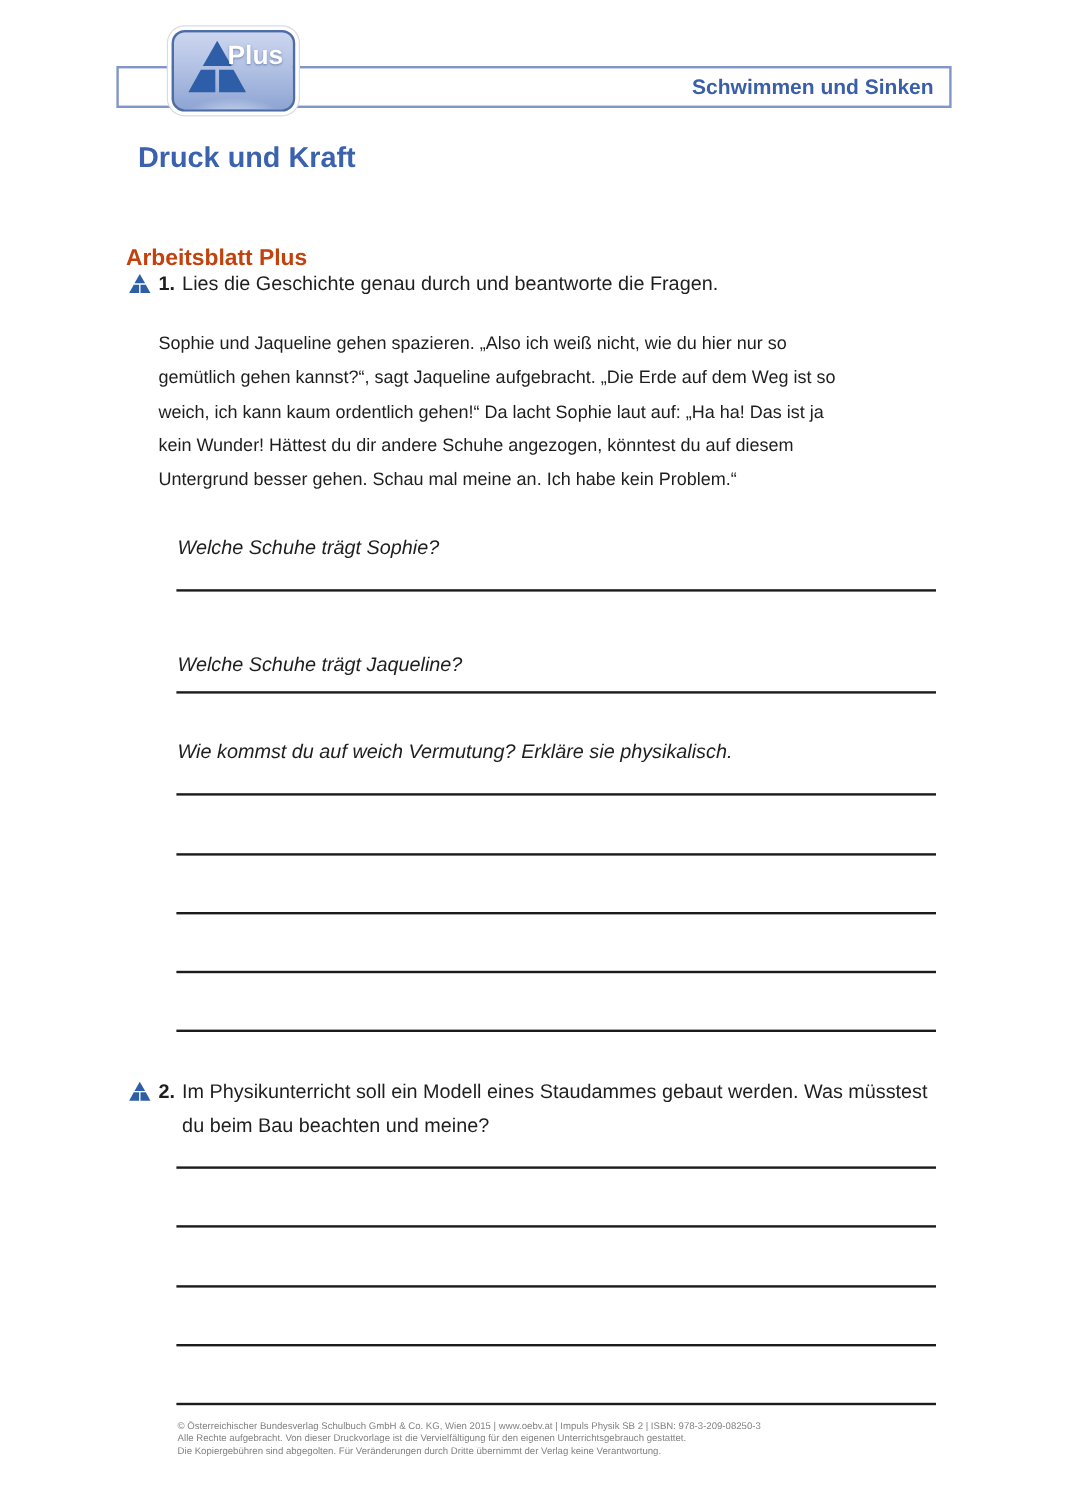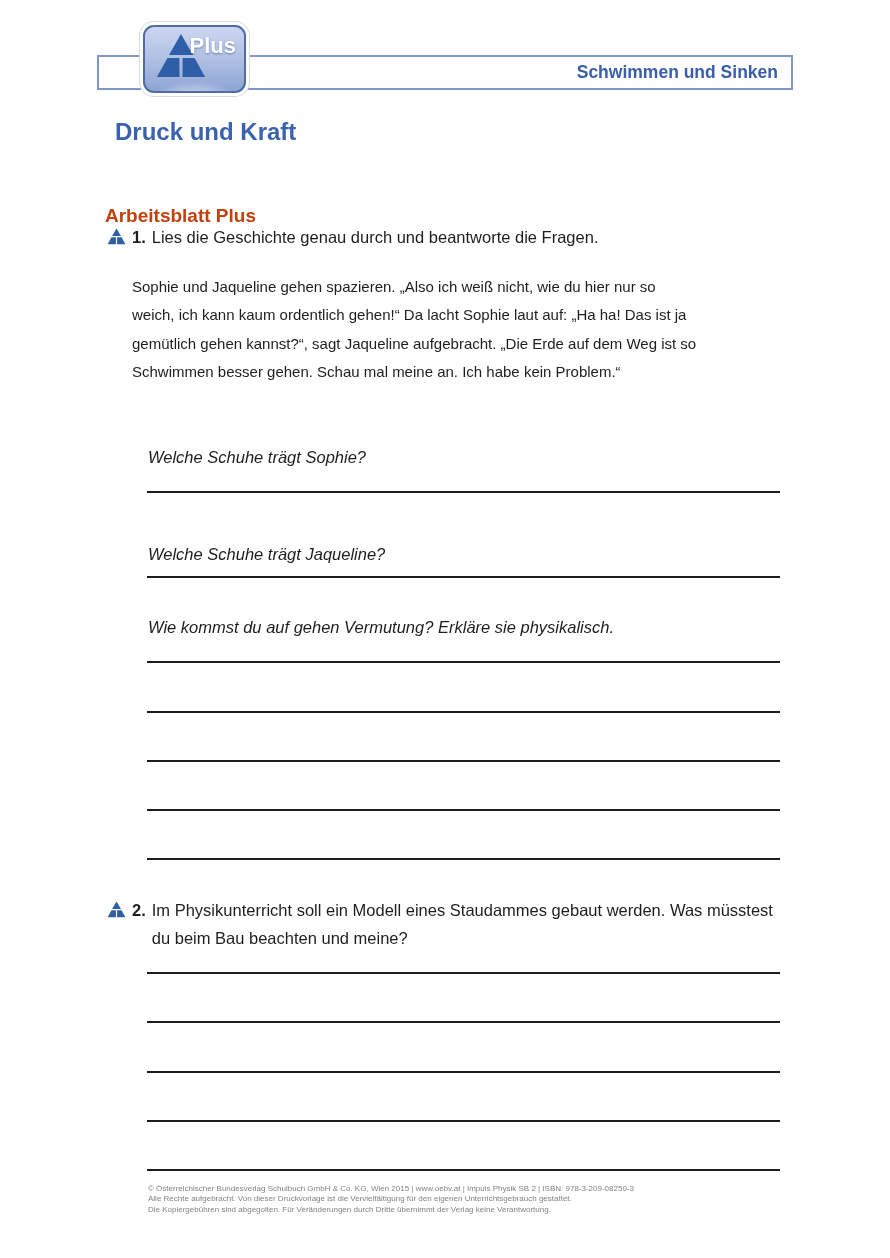--- a/index.html
+++ b/index.html
@@ -108,32 +108,33 @@
       <polygon points="50,2 73,42 27,42" fill="#2e5fa6"></polygon>
       <polygon points="24,48 47,48 47,84 4,84" fill="#2e5fa6"></polygon>
       <polygon points="53,48 76,48 96,84 53,84" fill="#2e5fa6"></polygon>
     </svg>
     <span class="task-num">1.</span>
     <span class="task-text">Lies die Geschichte genau durch und beantworte die Fragen.</span>
   </div>
 
   <div class="story">
     <div>Sophie und Jaqueline gehen spazieren. „Also ich weiß nicht, wie du hier nur so</div>
+    <div>gemütlich gehen kannst?“, sagt Jaqueline aufgebracht. „Die Erde auf dem Weg ist so</div>
     <div>weich, ich kann kaum ordentlich gehen!“ Da lacht Sophie laut auf: „Ha ha! Das ist ja</div>
-    <div>gemütlich gehen kannst?“, sagt Jaqueline aufgebracht. „Die Erde auf dem Weg ist so</div>
-    <div>Schwimmen besser gehen. Schau mal meine an. Ich habe kein Problem.“</div>
+    <div>kein Wunder! Hättest du dir andere Schuhe angezogen, könntest du auf diesem</div>
+    <div>Untergrund besser gehen. Schau mal meine an. Ich habe kein Problem.“</div>
   </div>
 
   <div class="question" style="top:447px;">Welche Schuhe trägt Sophie?</div>
   <div class="ans-line" style="top:491px;"></div>
 
   <div class="question" style="top:532px;margin-top:12px;">Welche Schuhe trägt Jaqueline?</div>
   <div class="ans-line" style="top:576px;"></div>
 
-  <div class="question" style="top:617px;">Wie kommst du auf gehen Vermutung? Erkläre sie physikalisch.</div>
+  <div class="question" style="top:617px;">Wie kommst du auf weich Vermutung? Erkläre sie physikalisch.</div>
   <div class="ans-line" style="top:661px;"></div>
   <div class="ans-line" style="top:711px;"></div>
   <div class="ans-line" style="top:760px;"></div>
   <div class="ans-line" style="top:809px;"></div>
   <div class="ans-line" style="top:858px;"></div>
 
   <div class="task-row" style="left:106px; top:896px; width:710px;">
     <svg class="bullet-icon" viewBox="0 0 100 88" xmlns="http://www.w3.org/2000/svg">
       <polygon points="50,2 73,42 27,42" fill="#2e5fa6"></polygon>
       <polygon points="24,48 47,48 47,84 4,84" fill="#2e5fa6"></polygon>

